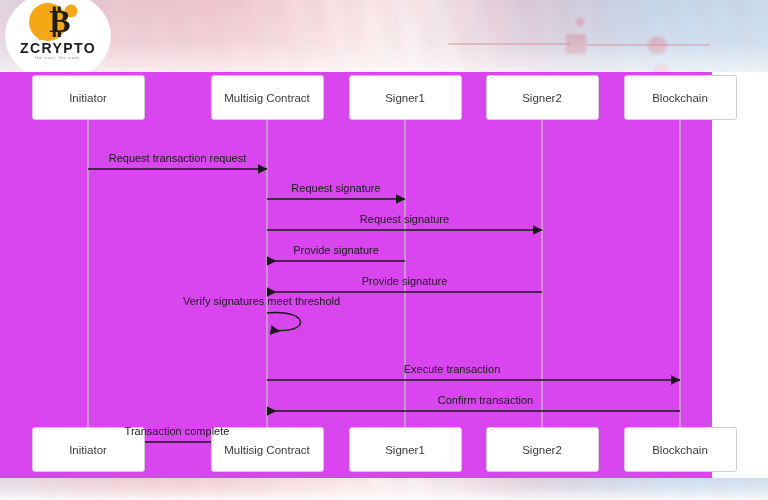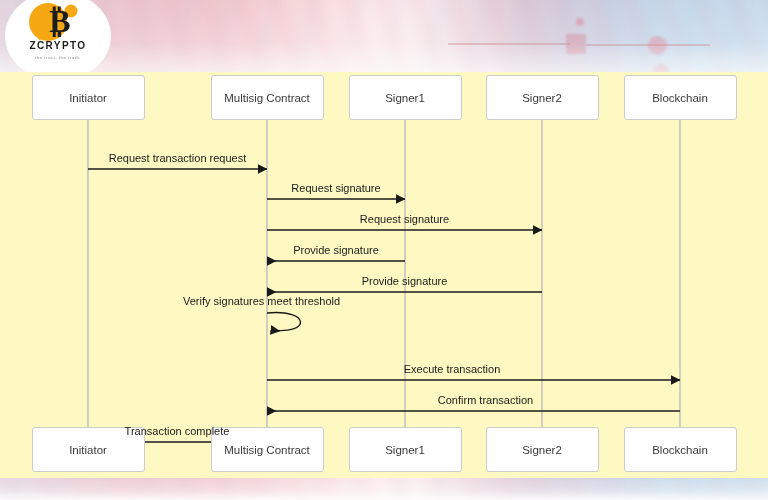--- a/index.html
+++ b/index.html
@@ -106,21 +106,21 @@
     top: 8px;
     width: 62px;
     height: 44px;
   }
   #logo .brand {
     position: absolute;
     left: 0;
     top: 48px;
     width: 104px;
     text-align: center;
-    font-size: 10px;
+    font-size: 14px;
     font-weight: bold;
     letter-spacing: 1.4px;
     color: #1d1d1d;
   }
   #logo .tagline {
     position: absolute;
     left: 0;
     top: 63px;
     width: 104px;
     text-align: center;
@@ -128,23 +128,23 @@
     letter-spacing: 0.5px;
     color: #8b8b8b;
     white-space: nowrap;
   }
 
   
   #diagram {
     position: absolute;
     left: 0;
     top: 72px;
-    width: 768px;
+    width: 712px;
     height: 406px;
-    background: #fef9c3;
+    background: #d946ef;
   }
   #diagram svg { display: block; }
 
   .lifeline-box {
     position: absolute;
     box-sizing: border-box;
     background: #ffffff;
     border: 1px solid #cdcdcd;
     border-radius: 3px;
     display: flex;

